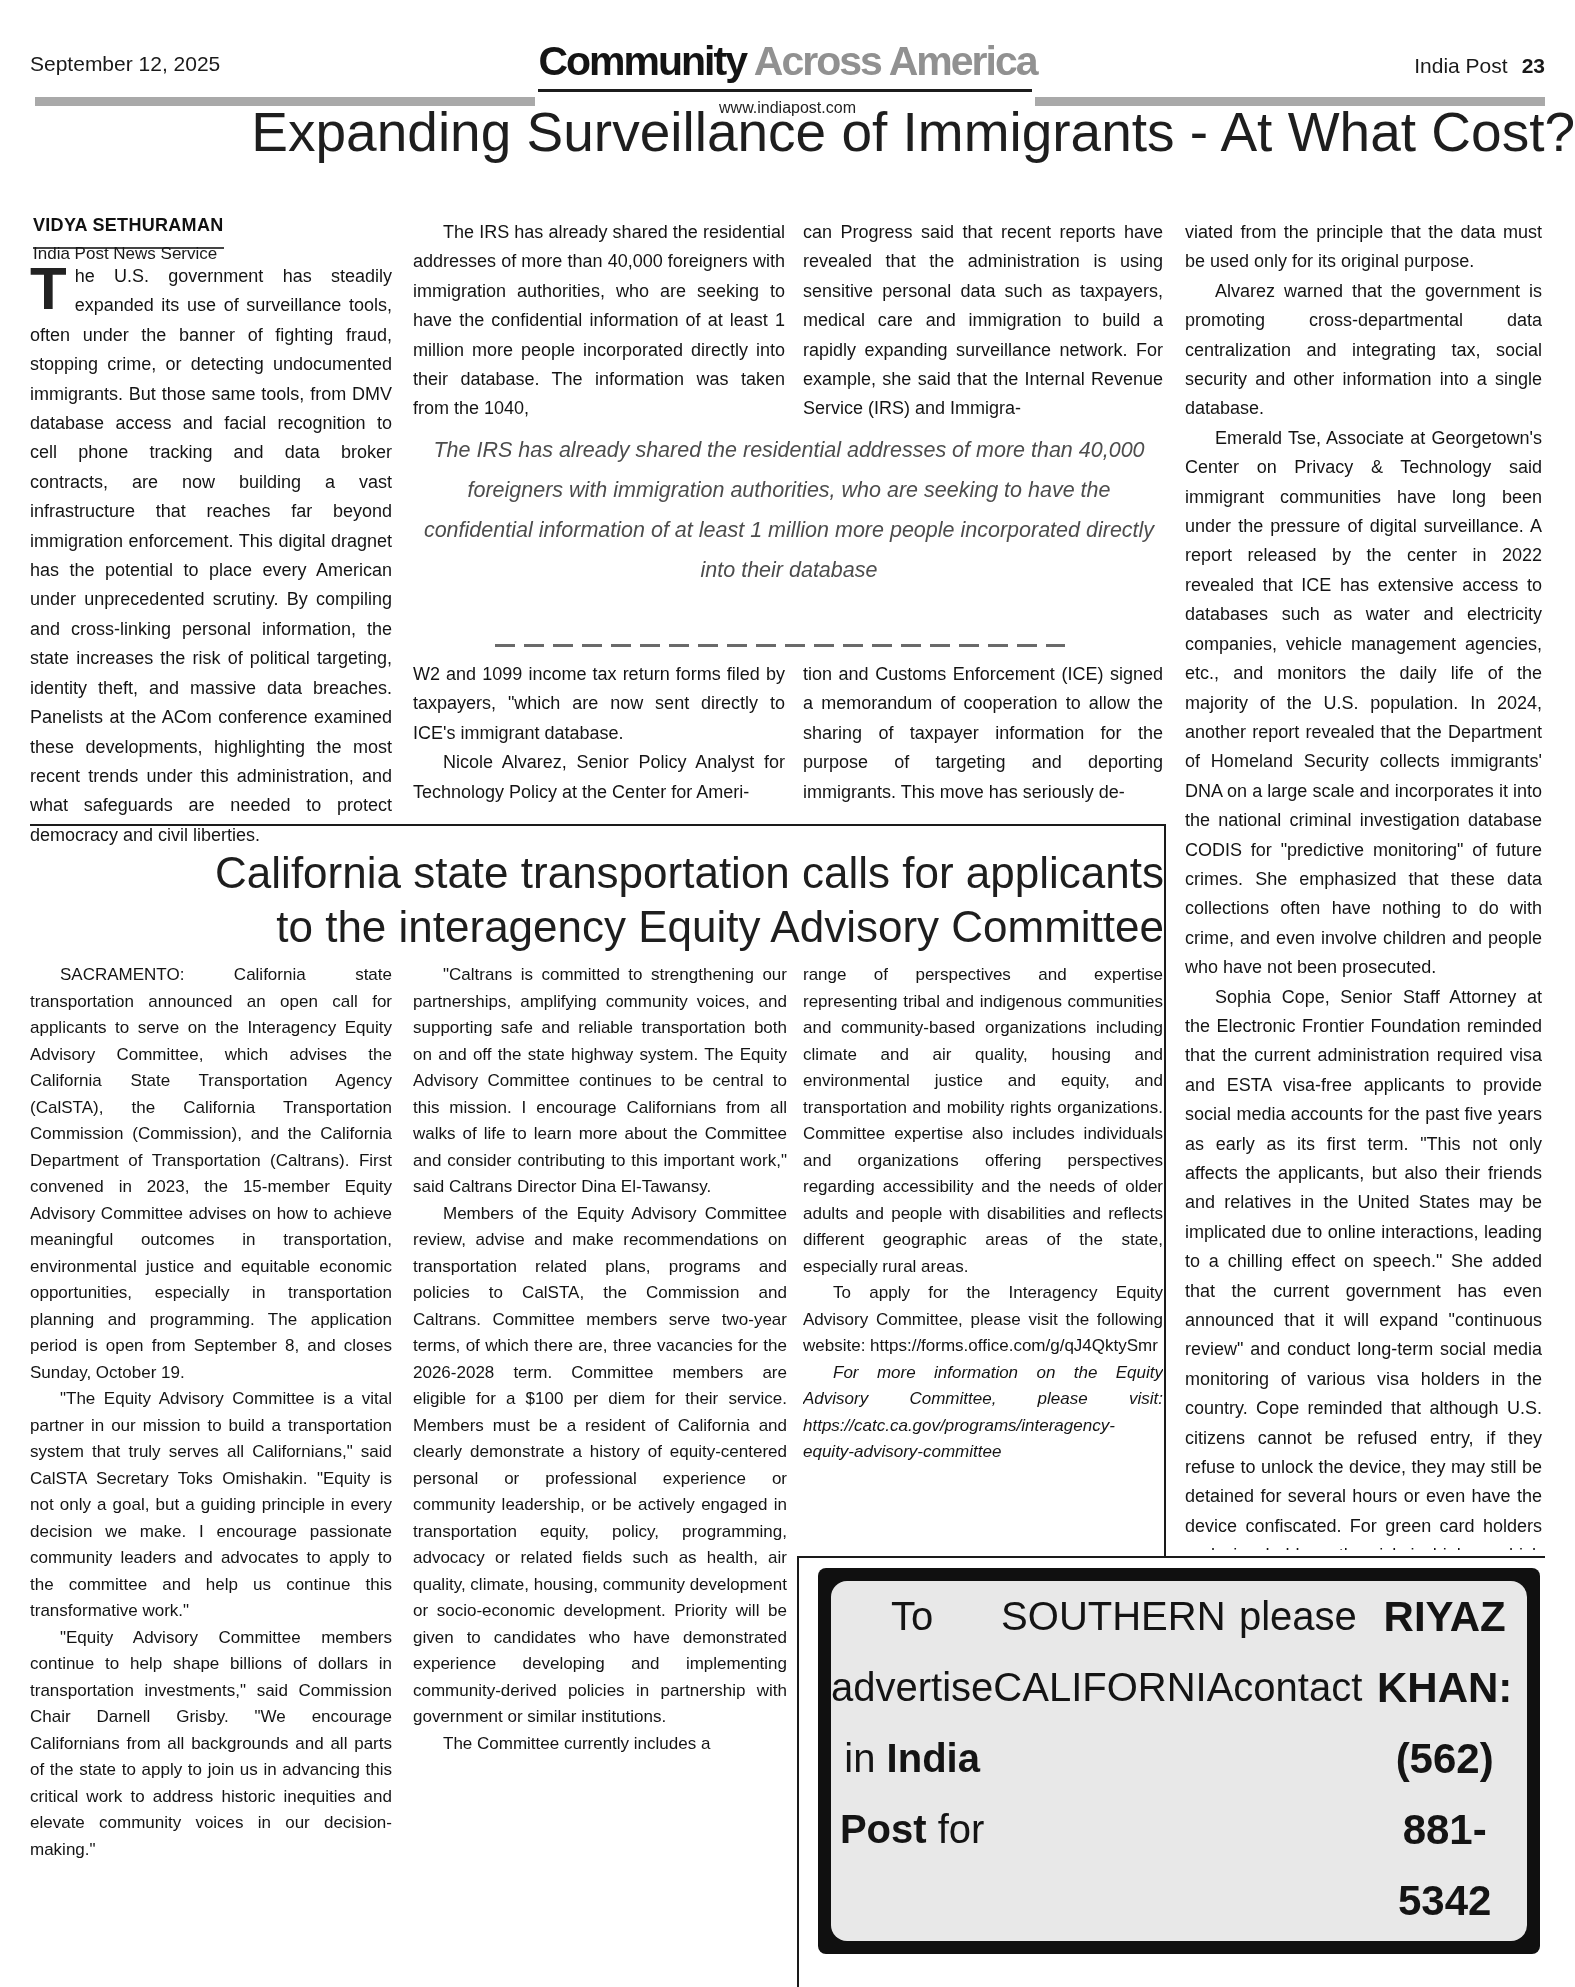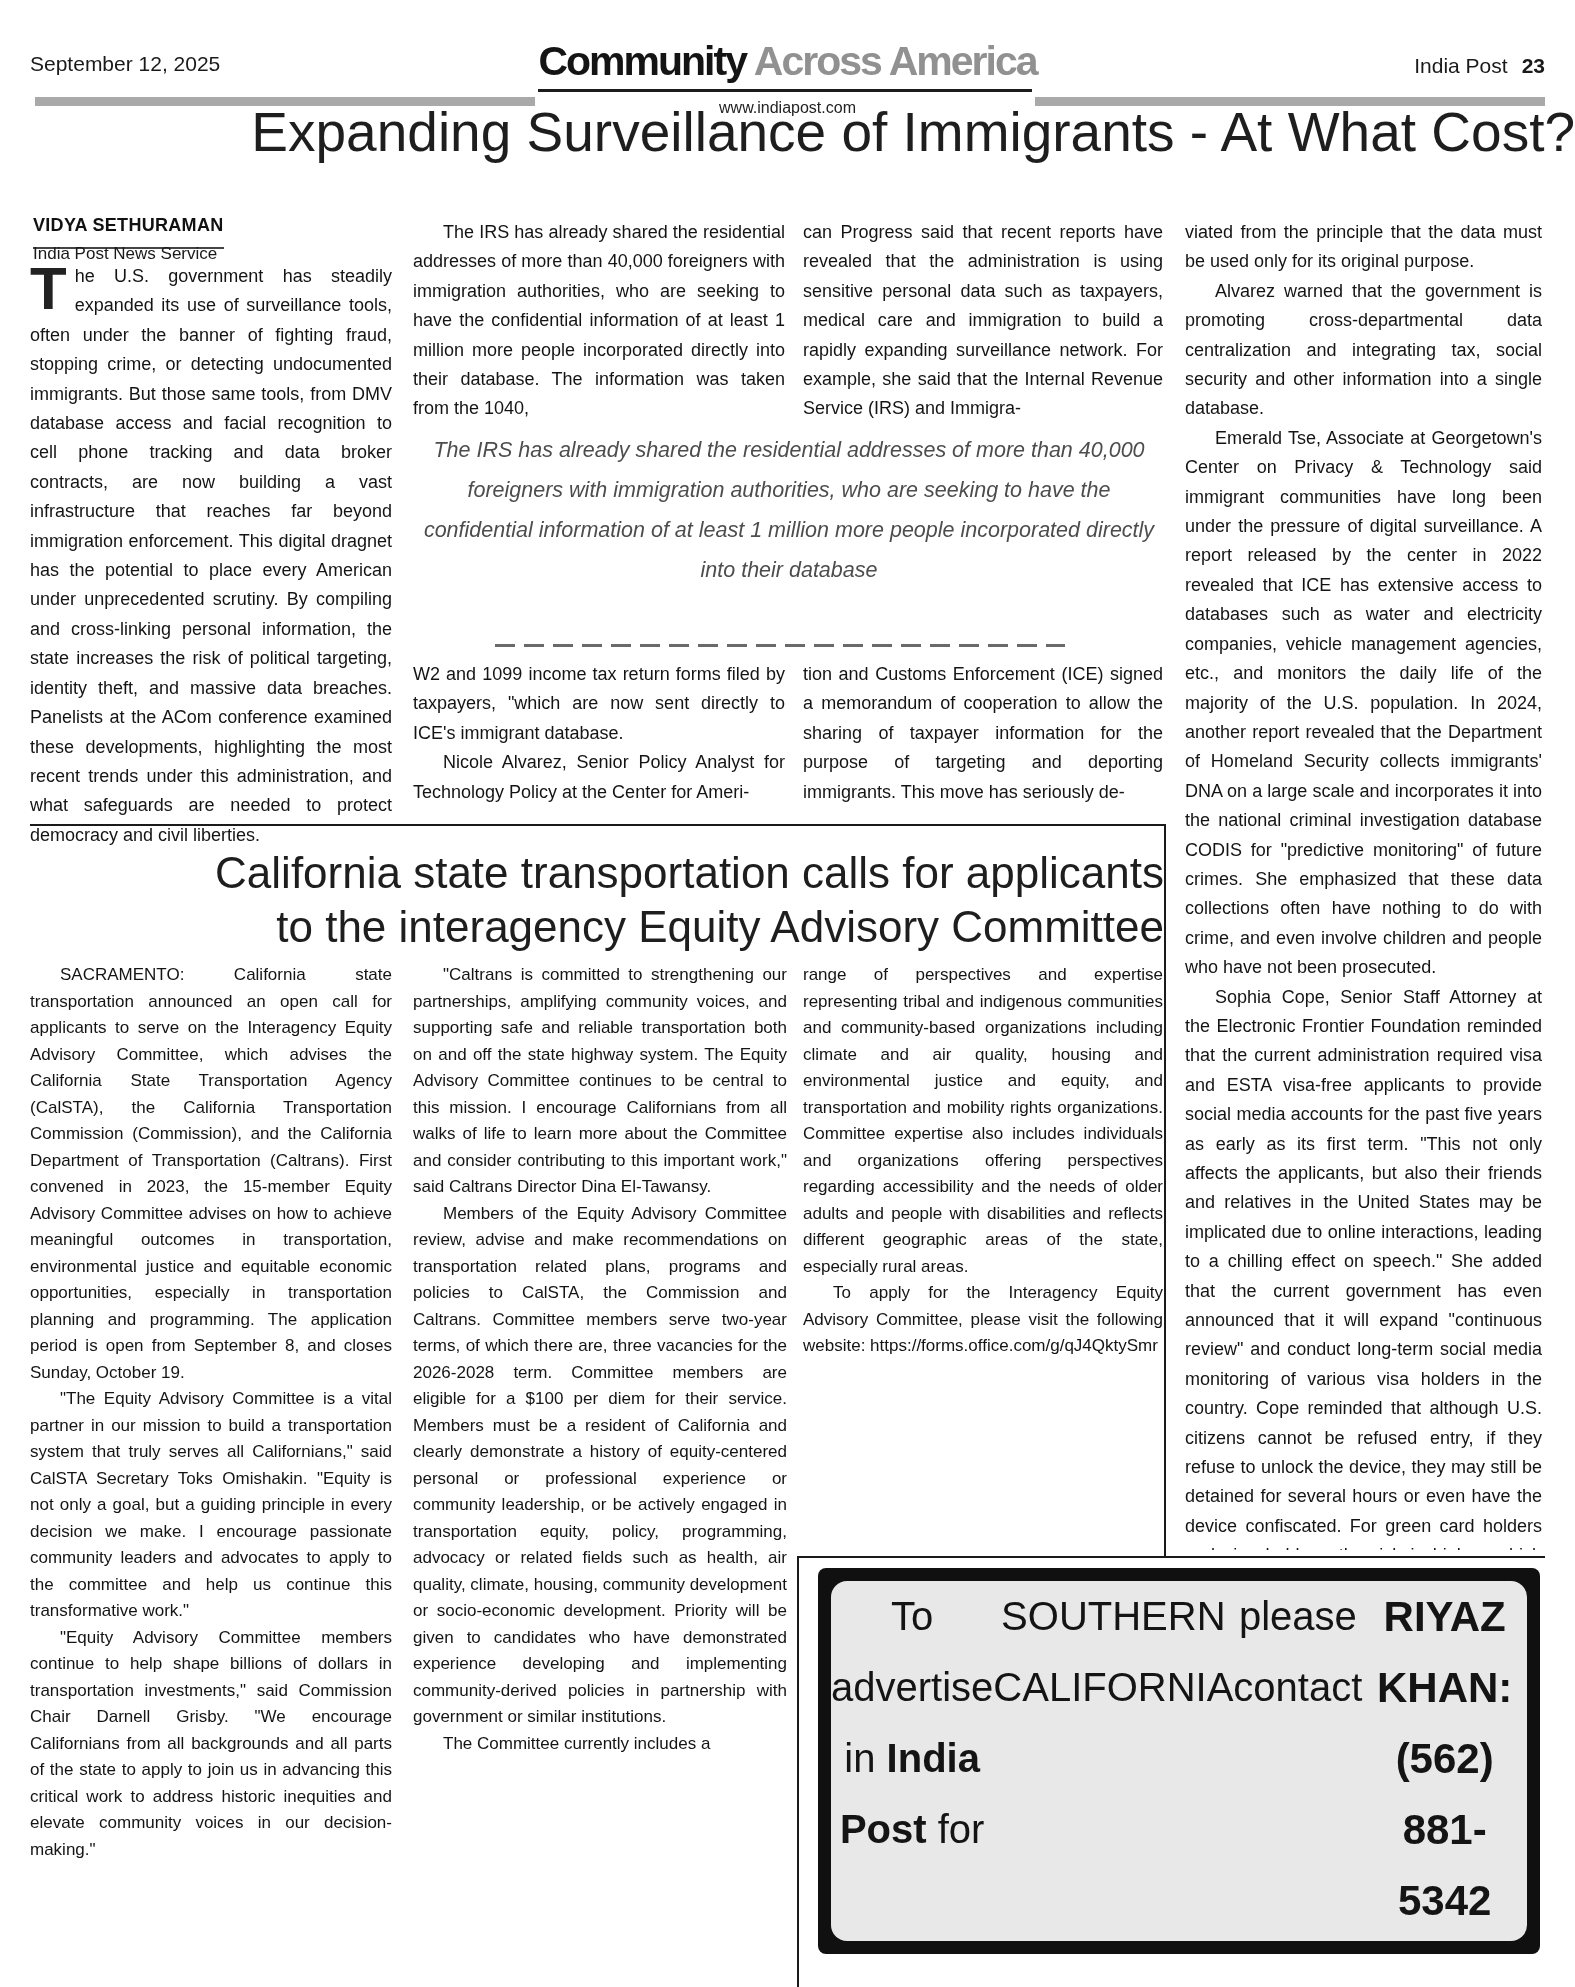--- a/index.html
+++ b/index.html
@@ -122,20 +122,21 @@
 
   <div class="abs body2" style="left:413px;top:962px;width:374px;height:1012px;overflow:hidden;">
     <p class="ind">"Caltrans is committed to strengthening our partnerships, amplifying community voices, and supporting safe and reliable transportation both on and off the state highway system. The Equity Advisory Committee continues to be central to this mission. I encourage Californians from all walks of life to learn more about the Committee and consider contributing to this important work," said Caltrans Director Dina El-Tawansy.</p>
     <p class="ind">Members of the Equity Advisory Committee review, advise and make recommendations on transportation related plans, programs and policies to CalSTA, the Commission and Caltrans. Committee members serve two-year terms, of which there are, three vacancies for the 2026-2028 term. Committee members are eligible for a $100 per diem for their service. Members must be a resident of California and clearly demonstrate a history of equity-centered personal or professional experience or community leadership, or be actively engaged in transportation equity, policy, programming, advocacy or related fields such as health, air quality, climate, housing, community development or socio-economic development. Priority will be given to candidates who have demonstrated experience developing and implementing community-derived policies in partnership with government or similar institutions.</p>
     <p class="ind">The Committee currently includes a</p>
   </div>
 
   <div class="abs body2" style="left:803px;top:962px;width:360px;height:578px;overflow:hidden;">
     <p>range of perspectives and expertise representing tribal and indigenous communities and community-based organizations including climate and air quality, housing and environmental justice and equity, and transportation and mobility rights organizations. Committee expertise also includes individuals and organizations offering perspectives regarding accessibility and the needs of older adults and people with disabilities and reflects different geographic areas of the state, especially rural areas.</p>
     <p class="ind">To apply for the Interagency Equity Advisory Committee, please visit the following website: https://forms.office.com/g/qJ4QktySmr</p>
+    <p class="ind italic">For more information on the Equity Advisory Committee, please visit: https://catc.ca.gov/programs/interagency-equity-advisory-committee</p>
   </div>
 
   <div class="abs ad-outer">
     <div class="ad-inner">
       <div class="ad-line">
         <span>To advertise in </span><b>India Post</b><span> for</span>
       </div>
       <div class="ad-line">SOUTHERN CALIFORNIA</div>
       <div class="ad-line">please contact</div>
       <div class="ad-line big">

